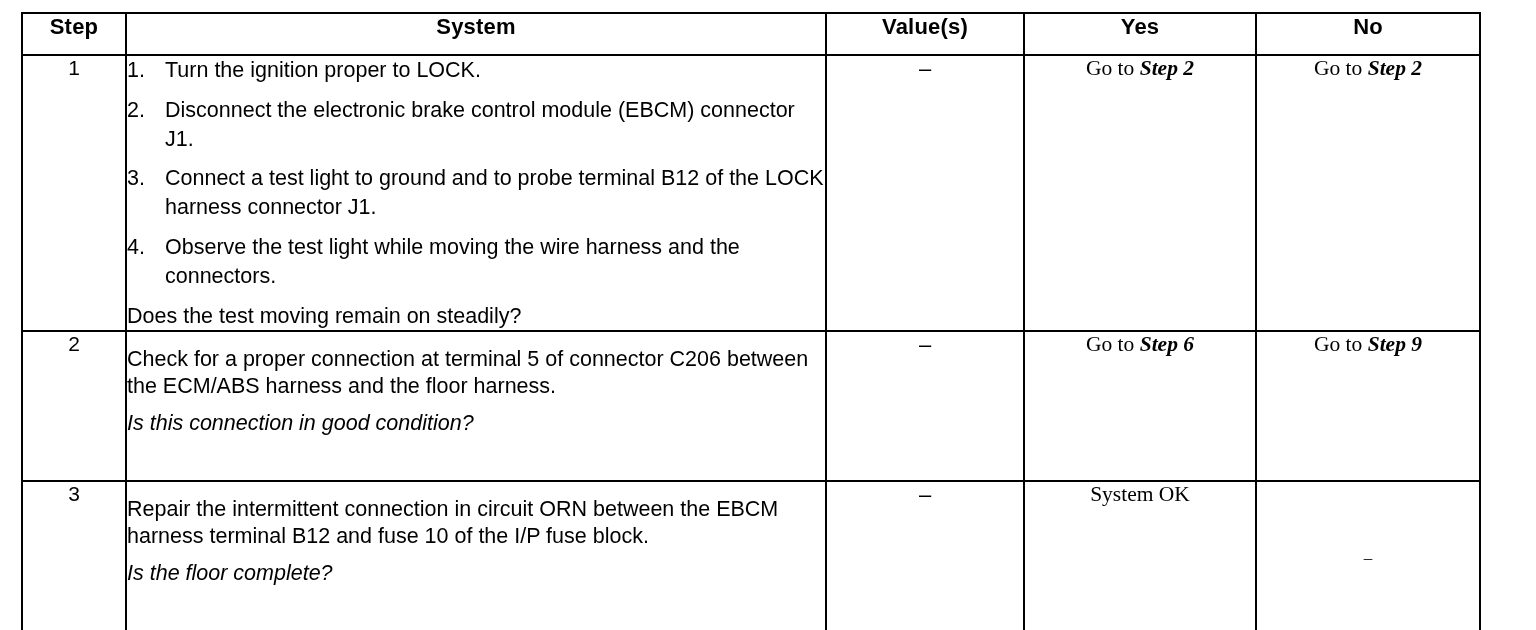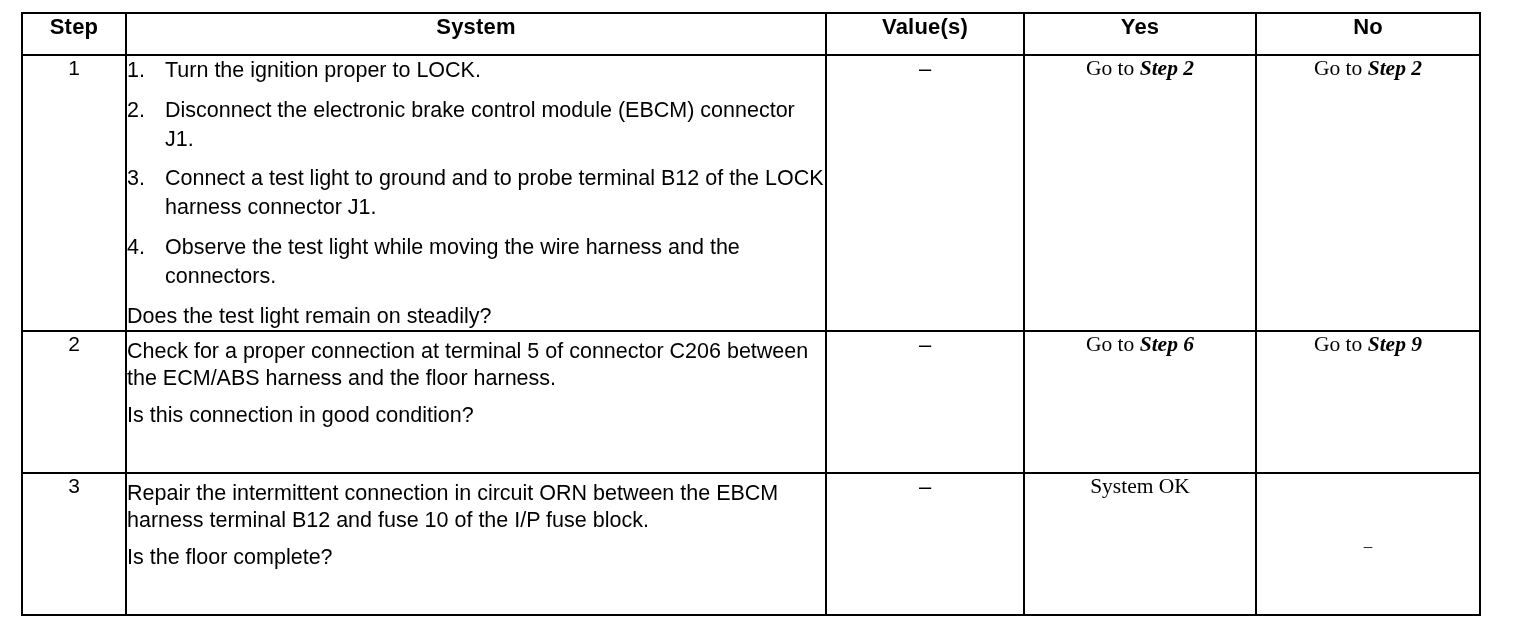--- a/index.html
+++ b/index.html
@@ -67,21 +67,21 @@
   }
 
   
   .action-cell {
     padding: 10px 10px 6px 18px;
     font-size: 21.5px;
     line-height: 1.34;
   }
 
   .action-cell.compact {
-    padding-top: 6px;
+    padding-top: 14px;
     line-height: 1.24;
   }
 
   
   .num-list {
     list-style: none;
     margin: 0;
     padding: 0;
   }
   .num-list li {
@@ -94,21 +94,21 @@
     position: absolute;
     left: 0;
     top: 0;
     width: 32px;
     text-align: left;
   }
 
   .para {
     margin: 0;
   }
-  .para + .para { margin-top: 0px; }
+  .para + .para { margin-top: 0px; font-style: italic; }
 
   .question {
     margin-top: 11px;
   }
   .question.tight { margin-top: 10px; }
 
   
   .value-cell {
     text-align: center;
     vertical-align: middle;
@@ -184,21 +184,21 @@
             </li>
             <li>
               <span class="marker">3.</span>
               <span>Connect a test light to ground and to probe terminal B12 of the LOCK harness connector J1.</span>
             </li>
             <li>
               <span class="marker">4.</span>
               <span>Observe the test light while moving the wire harness and the connectors.</span>
             </li>
           </ol>
-          <p class="para question">Does the test light remain on steadily?</p>
+          <p class="para question">Does the test moving remain on steadily?</p>
         </td>
 
         <td class="value-cell">
           <span class="dash">–</span>
         </td>
 
         <td class="branch-cell">
           <span class="branch-inner"><span>Go to </span><span class="stepref">Step 2</span></span>
         </td>
 

